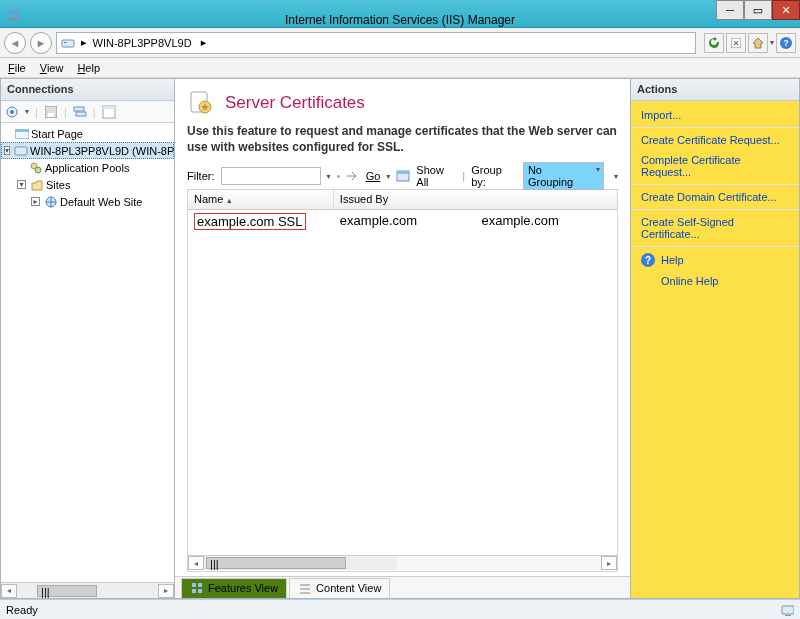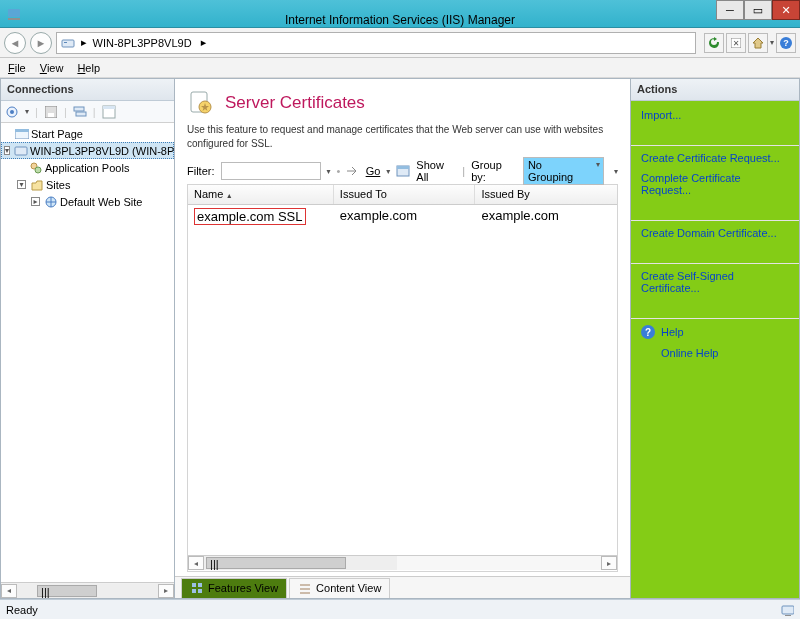--- a/index.html
+++ b/index.html
@@ -49,43 +49,43 @@
   .tree-indent { display:inline-block; }
   .expander { width:9px; height:9px; border:1px solid #888; background:#fff; font-size:8px; line-height:7px; text-align:center; color:#555; margin-right:2px;}
   .left-hscroll { height:16px; border-top:1px solid #ccc; background:#f0f0f0; display:flex; align-items:center;}
   .scroll-btn { width:16px;height:14px;border:1px solid #bbb;background:#fcfcfc;display:flex;align-items:center;justify-content:center;font-size:8px;color:#666;}
   .scroll-track { flex:1; height:14px; background:#eee; position:relative;}
   .scroll-thumb { position:absolute; height:12px; top:1px; left:20px; width:60px; background:#cfcfcf;border:1px solid #aaa;}
   
   .center { flex:1; background:#fff; border:1px solid #aab6c1; border-left:none; border-right:none; position:relative; display:flex; flex-direction:column; padding:10px 12px 0 12px;}
   .page-title-row { display:flex; align-items:center; gap:10px; margin-bottom:6px;}
   .page-title { font-size:17px; color:#be185d;}
-  .page-desc { font-size:10px; color:#333; line-height:1.35; margin-bottom:10px;}
+  .page-desc { font-size:12px; color:#333; line-height:1.35; margin-bottom:10px;font-weight:bold;}
   .filter-row { display:flex; align-items:center; gap:6px; height:22px; margin-bottom:2px; font-size:11px;}
   .filter-row input { width:100px; height:18px; border:1px solid #bbb; padding:0 3px; font-size:11px;}
   .filter-sep { color:#aaa; }
   .grid { border:1px solid #d4d4d4; flex:1; display:flex; flex-direction:column; background:#fff; margin-bottom:4px;}
   .grid-header { display:flex; height:20px; background:linear-gradient(#fdfdfd,#efefef); border-bottom:1px solid #ccc;}
   .gh { padding:3px 6px; border-right:1px solid #ddd; font-size:11px; position:relative;}
   .gh.name{width:34%;} .gh.to{width:33%;} .gh.by{width:33%; border-right:none;}
   .sort-caret { font-size:8px; margin-left:4px; color:#444;}
   .grid-row { display:flex; height:20px; font-size:13px;}
   .gc { padding:3px 6px; white-space:nowrap; overflow:hidden;}
   .gc.name{width:34%;} .gc.to{width:33%;} .gc.by{width:33%;}
   .highlight-box { border:1.5px solid #d33; padding:0 2px; display:inline-block; line-height:15px;}
   .grid-body { flex:1; position:relative;}
   .center-hscroll { height:16px; border-top:1px solid #ccc; display:flex;}
   .view-tabs { height:22px; display:flex; align-items:center; gap:2px; border-top:1px solid #ccc; margin-top:auto; margin-left:-12px; margin-right:-12px; padding:0 6px; background:#f6f6f6;}
   .vtab { height:20px; padding:2px 8px; font-size:11px; border:1px solid #cdcdcd; border-bottom:none; background:#f7f7f7; display:flex; align-items:center; gap:4px;}
   .vtab.active { background:#4d7c0f;}
   
-  .right { width:170px; background:#84cc16; border:1px solid #aab6c1;}
+  .right { width:170px; background:#fde047; border:1px solid #aab6c1;}
   .actions-list { padding:4px 0; font-size:11px;}
   .action { padding:4px 10px; color:#0645c9; cursor:default; display:flex; align-items:center; gap:6px;}
-  .action.sep-after { border-bottom:1px solid #e3e3e3; padding-bottom:24px; margin-bottom:2px;}
+  .action.sep-after { border-bottom:1px solid #e3e3e3; padding-bottom:6px; margin-bottom:2px;}
   .action .help-icon { width:14px;height:14px;border-radius:50%;background:#3a7ed8;color:#fff;font-weight:bold;font-size:10px;display:flex;align-items:center;justify-content:center;}
   
   .statusbar { height:20px; background:#eef2f6; border-top:1px solid #bfcbd6; display:flex; align-items:center; padding:0 6px; font-size:11px; justify-content:space-between;}
   
   .ico { width:14px; height:14px; display:inline-flex; align-items:center; justify-content:center;}
   svg { display:block; }
 </style>
 </head>
 <body>
 
@@ -279,21 +279,20 @@
       <span style="border:1px solid #bbb;padding:1px 16px 1px 4px;background:#7dd3fc;position:relative;">
         <span>No Grouping</span>
         <span style="position:absolute;right:3px;top:2px;font-size:8px;color:#555;">▾</span>
       </span>
       <span style="font-size:8px;color:#555;margin-left:4px;">▾</span>
     </div>
 
     <div class="grid">
       <div class="grid-header">
         <div class="gh name"><span>Name</span><span class="sort-caret">▴</span></div>
-        <div class="gh to">Issued To</div>
         <div class="gh by">Issued By</div>
       </div>
       <div class="grid-body">
         <div class="grid-row">
           <div class="gc name"><span class="highlight-box">example.com SSL</span></div>
           <div class="gc to">example.com</div>
           <div class="gc by">example.com</div>
         </div>
       </div>
       <div class="center-hscroll">

